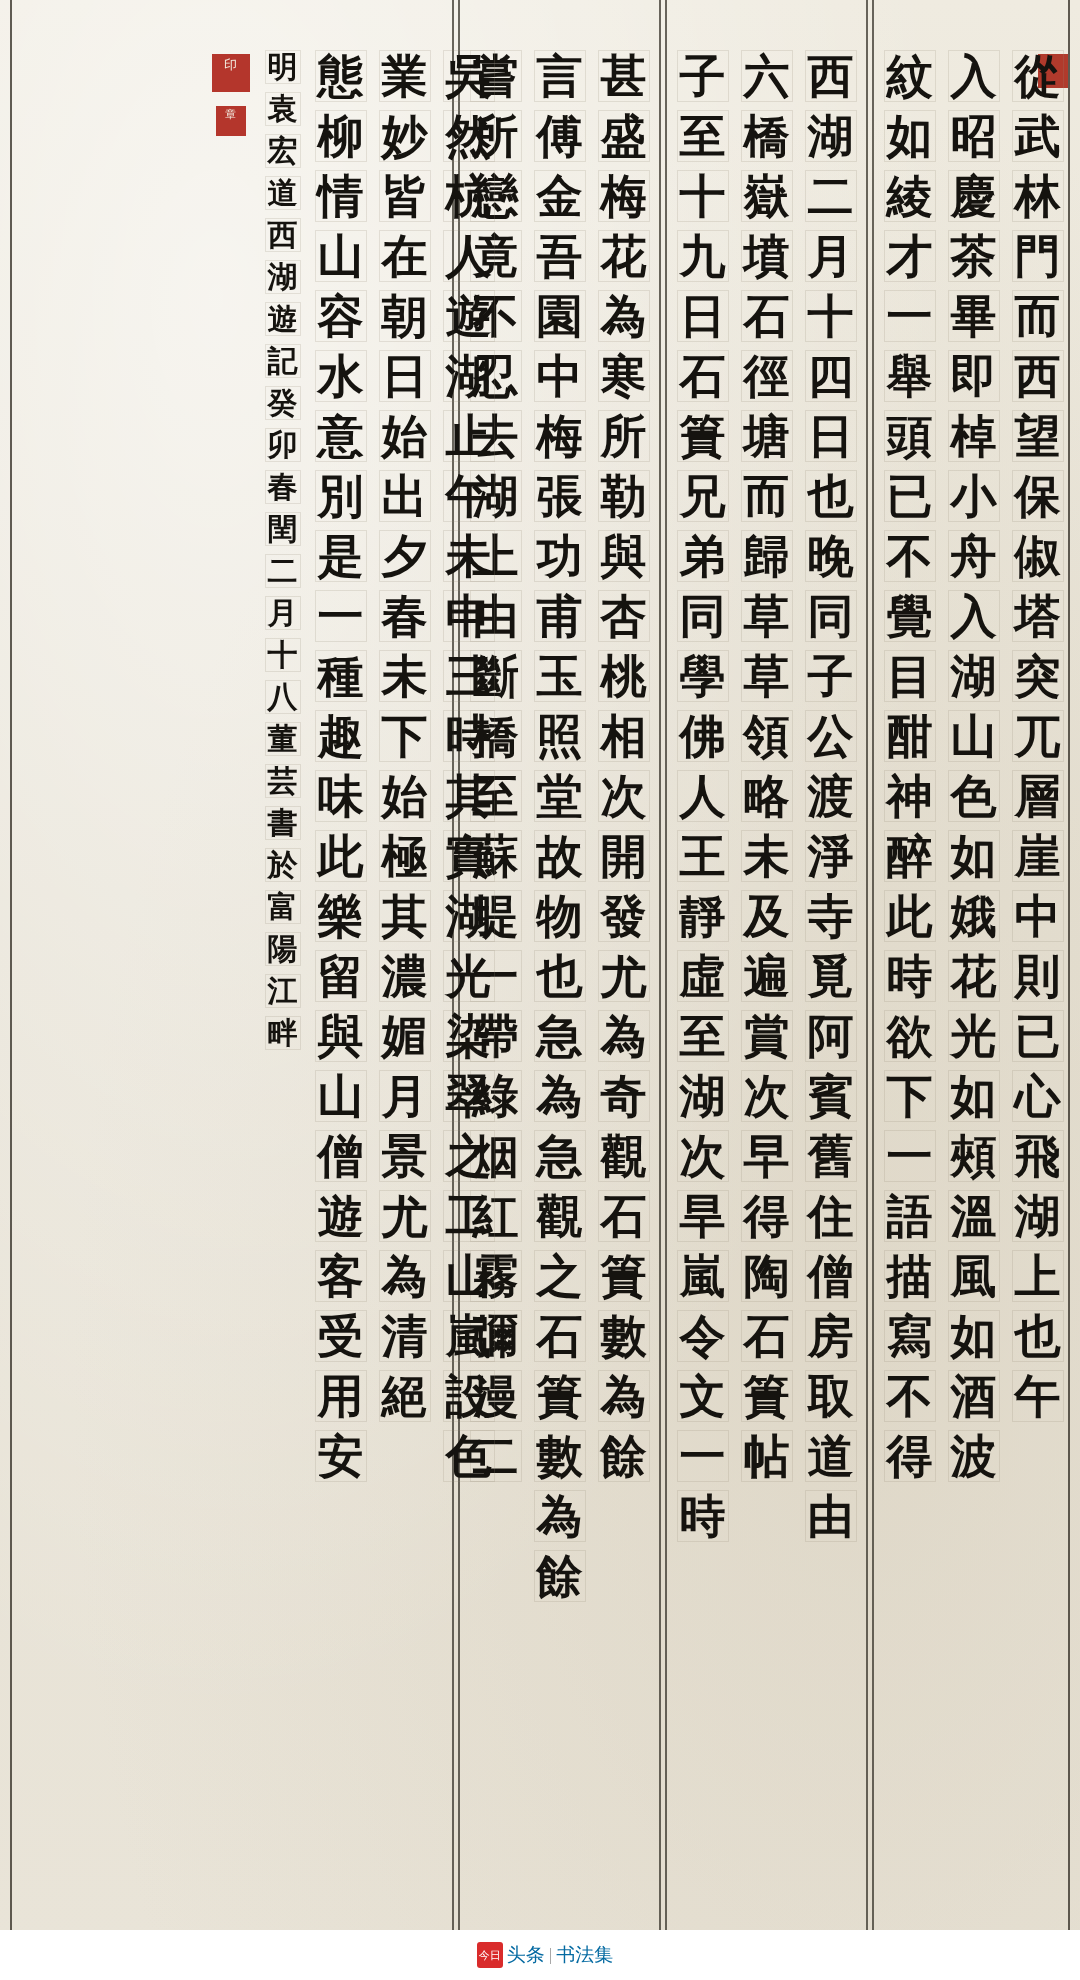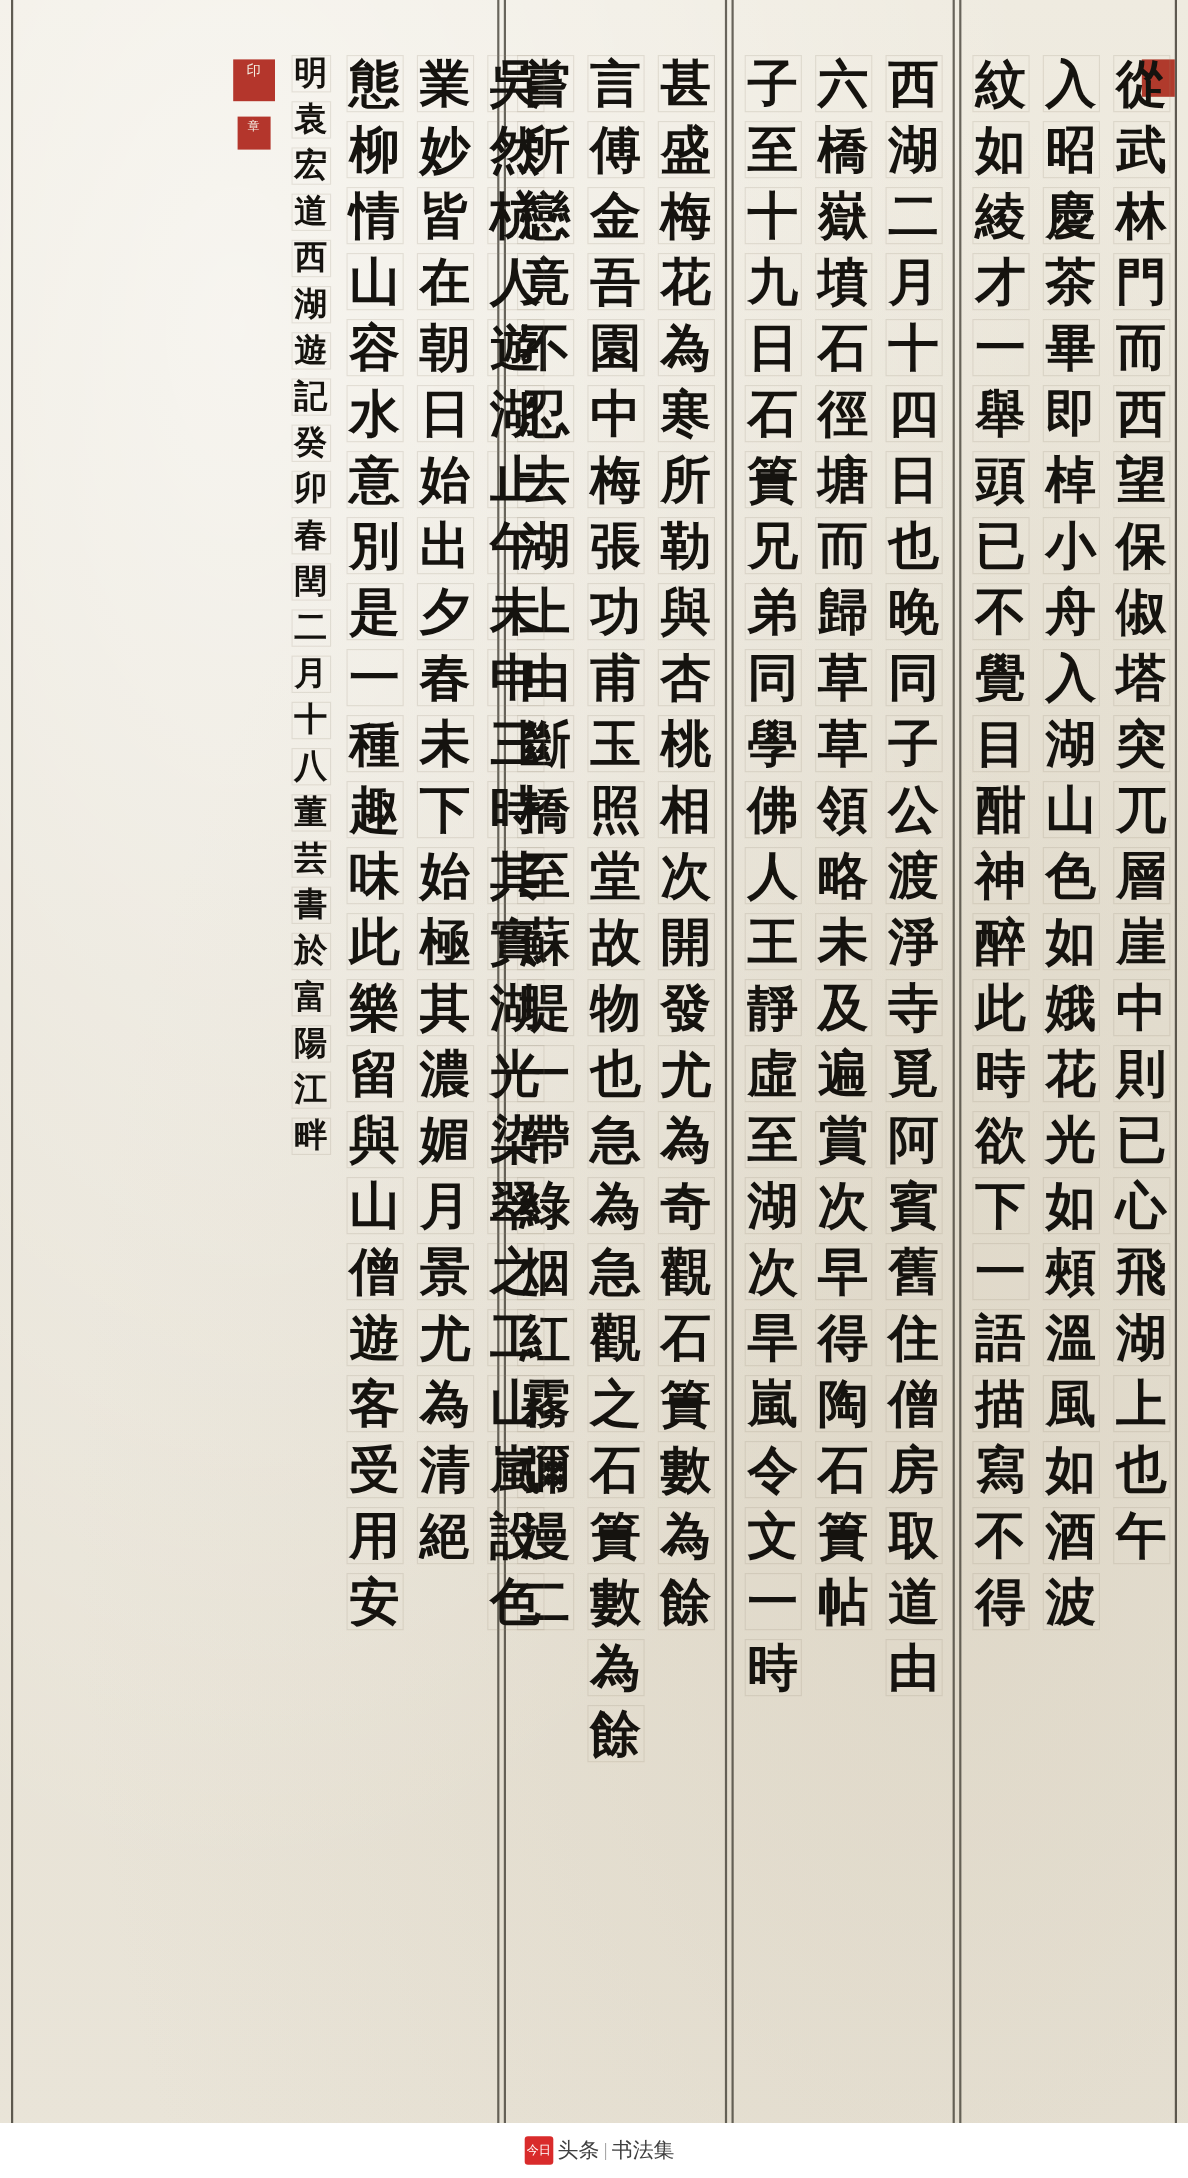--- a/index.html
+++ b/index.html
@@ -169,21 +169,21 @@
     background: #d92b2b;
     color: #fff;
     font-size: 11px;
     line-height: 26px;
     text-align: center;
     font-family: "Liberation Sans", sans-serif;
     border-radius: 3px;
   }
   .footer .ftext {
     font-size: 19px;
-    color: #404040;
+    color: #0369a1;
     font-family: "Liberation Sans", sans-serif;
   }
   .footer .fsep {
     color: #9a9a9a;
     font-size: 17px;
   }
 </style>
 </head>
 <body>
 

